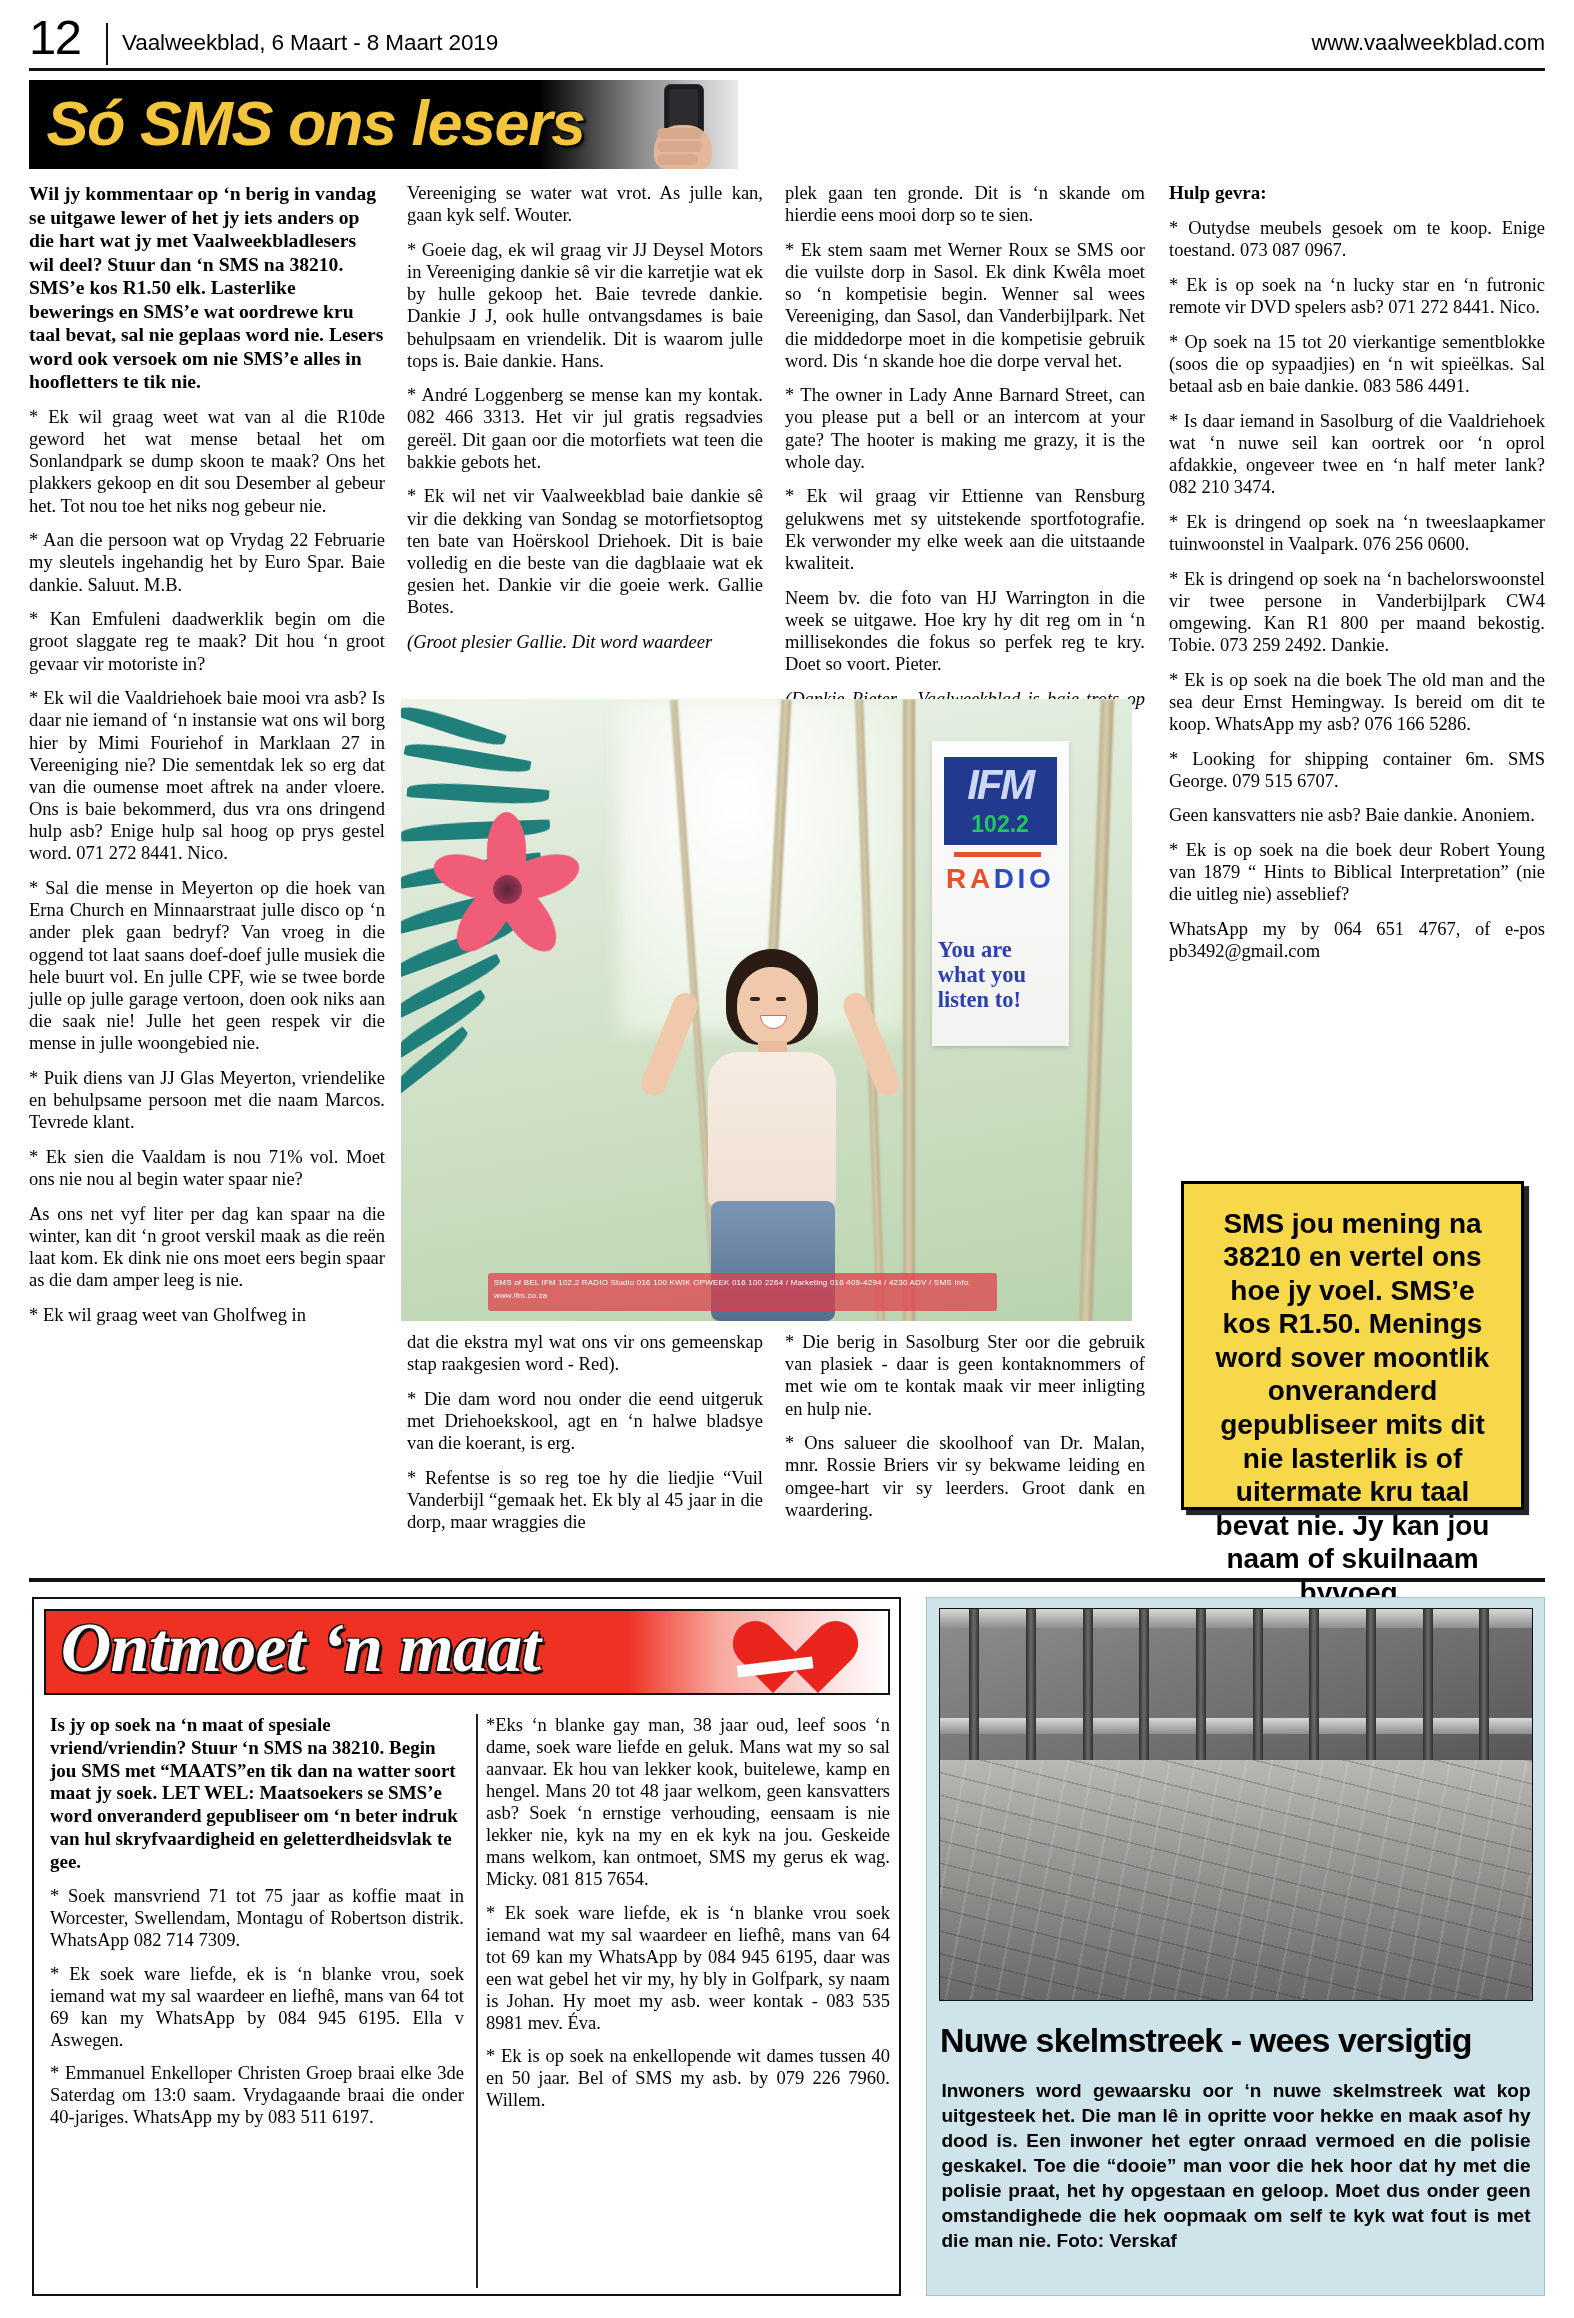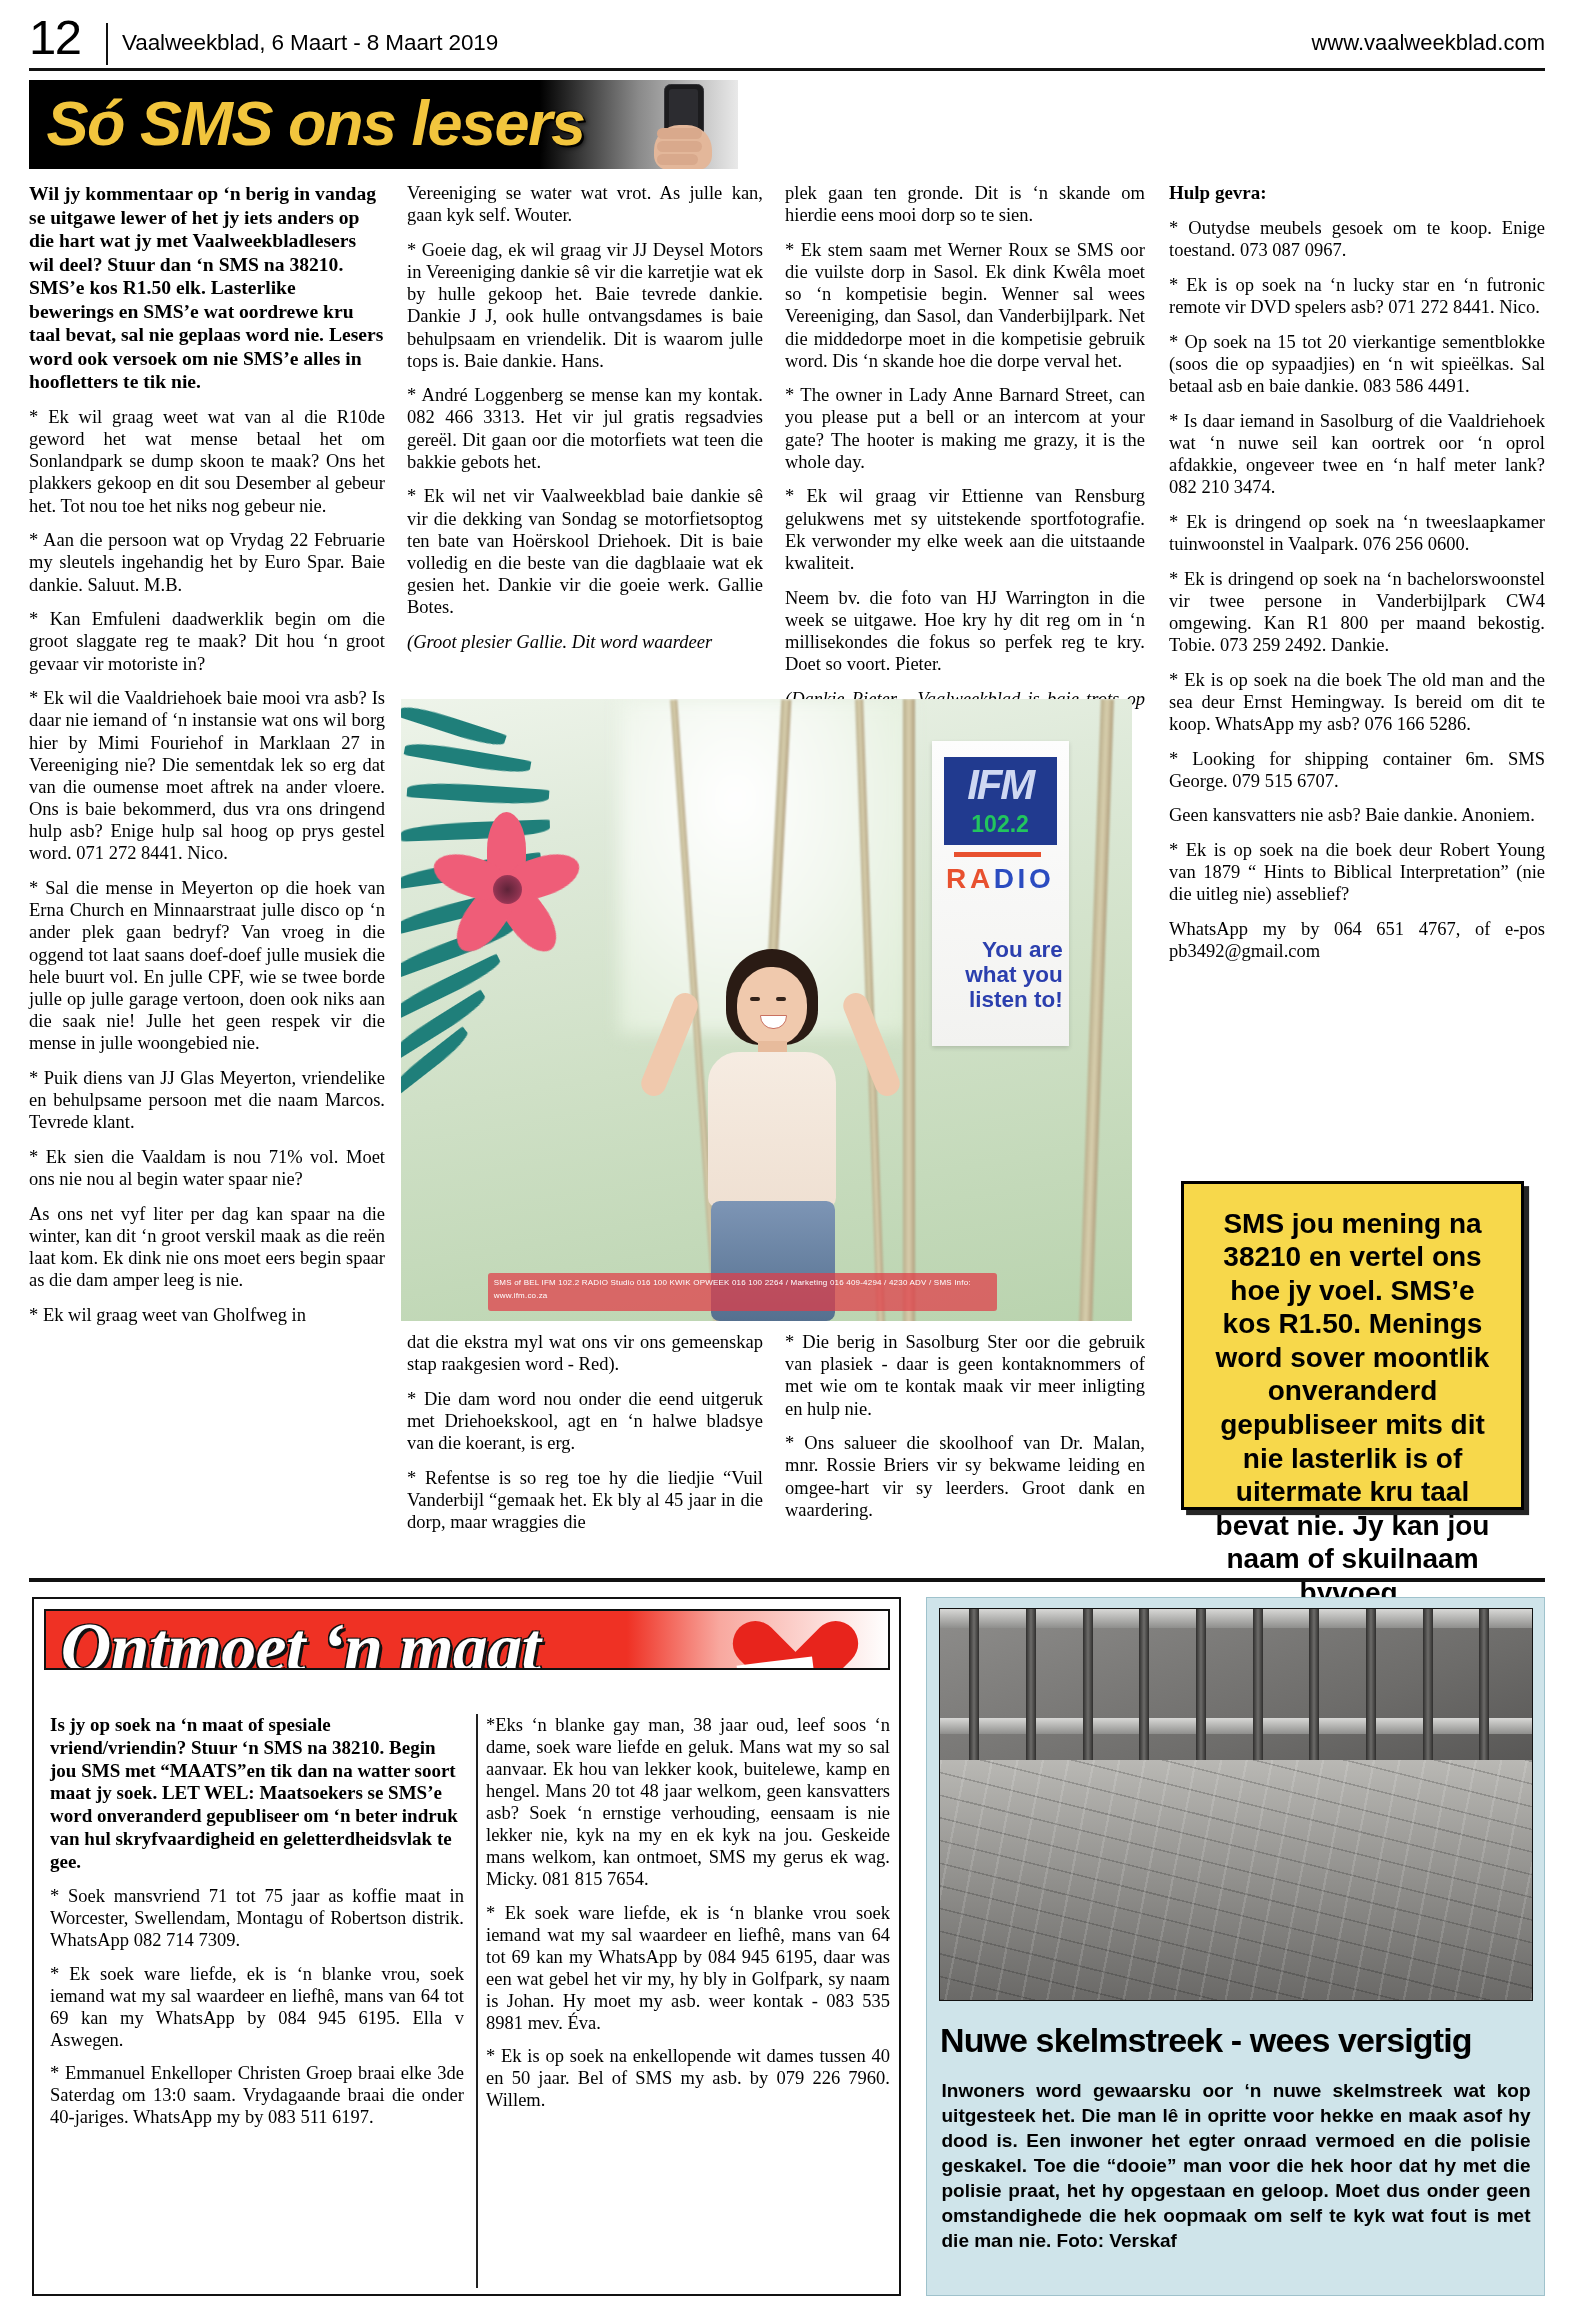--- a/index.html
+++ b/index.html
@@ -73,22 +73,22 @@
   .ifm-logo{position:absolute;left:11.6px;top:16px;width:113px;height:88px;background:#213a8f;}
   .ifm-logo-txt{position:absolute;left:0;top:4.4px;width:113px;text-align:center;
      color:#cfd8f2;font-family:"Liberation Sans",sans-serif;font-weight:700;font-size:42px;
      font-style:italic;letter-spacing:-2.2px;}
   .ifm-freq{position:absolute;left:0;top:54px;width:113px;text-align:center;color:#22c55e;
      font-family:"Liberation Sans",sans-serif;font-weight:700;font-size:23px;}
   .ifm-underline{position:absolute;left:22px;top:111px;width:87px;height:5.1px;background:#e8512f;}
   .ifm-radio{position:absolute;left:8.7px;top:122px;width:119px;text-align:center;
      font-family:"Liberation Sans",sans-serif;font-weight:700;font-size:28px;letter-spacing:3.6px;}
   .ifm-radio .r1{color:#e8512f;} .ifm-radio .r2{color:#2b4cc0;text-align:right;}
-  .ifm-tag{position:absolute;left:5.8px;top:196px;width:125px;text-align:right;
-     color:#2b3fae;font-family:Liberation Sans, sans-serif;font-weight:700;font-size:22.5px;line-height:1.12;}
+  .ifm-tag{position:absolute;left:5.8px;top:196px;width:125px;text-align:left;
+     color:#2b3fae;font-family:Liberation Serif, serif;font-weight:700;font-size:22.5px;line-height:1.12;}
   .ad-person{position:absolute;left:214px;top:240px;width:313px;height:382px;}
   .p-hair{position:absolute;left:111px;top:10.2px;width:92px;height:96px;border-radius:58% 58% 42% 42%;background:#2a1b14;}
   .p-face{position:absolute;left:122px;top:28px;width:70px;height:79px;border-radius:48%;background:#f0c9ad;}
   .p-eye{position:absolute;width:9.5px;height:4.4px;background:#33231b;border-radius:2.2px;}
   .p-mouth{position:absolute;left:145px;top:76px;width:25px;height:12.4px;background:#fff;
      border-radius:0 0 13px 13px;border:1.5px solid #c9705f;}
   .p-neck{position:absolute;left:143px;top:102px;width:29px;height:19px;background:#e7bb9c;}
   .p-body{position:absolute;left:93px;top:113px;width:128px;height:156px;
      background:linear-gradient(180deg,#f6ece2,#efe0d2);border-radius:30.5px 30.5px 10.2px 10.2px;}
   .p-armL{position:absolute;left:42px;top:51px;width:25px;height:109px;background:#f0c9ad;
@@ -108,21 +108,21 @@
      box-shadow:5.1px 5.1px 0 rgba(0,0,0,.85);}
   .yellowbox p{margin:8px;padding:14.5px 13px;text-align:center;
      font-family:"Liberation Sans",sans-serif;font-weight:700;font-size:28px;line-height:1.2;}
 
   
   .div-rule{position:absolute;left:29px;top:1578px;width:1516px;height:4.4px;background:#111;}
 
   
   .maat-frame{position:absolute;left:32px;top:1597px;width:869px;height:699px;
      border:2.2px solid #111;box-sizing:border-box;background:#fff;}
-  .maat-banner{position:absolute;left:10.2px;top:10.2px;width:846px;height:61px;
+  .maat-banner{position:absolute;left:10.2px;top:10.2px;width:846px;height:86px;
      background:linear-gradient(90deg,#ef3124 0%,#ef3124 69%,#f8a89f 80%,#fff 100%);
      border:2.2px solid #111;box-sizing:border-box;overflow:hidden;}
   .maat-title{position:absolute;left:14.5px;top:-2.9px;font-family:"Liberation Serif",serif;
      font-style:italic;font-weight:700;font-size:70px;color:#fff;letter-spacing:-0.7px;
      text-shadow:2.9px 2.9px 0 #111,-1.5px -1.5px 0 #111,1.5px -1.5px 0 #111,-1.5px 1.5px 0 #111;}
   .heart{position:absolute;right:70px;top:11.6px;width:87px;height:77px;}
   .heart:before,.heart:after{content:"";position:absolute;top:0;width:45px;height:70px;
      background:#e8241c;border-radius:23px 23px 0 0;}
   .heart:before{left:42px;transform:rotate(-45deg);transform-origin:0 100%;}
   .heart:after{left:42px;transform:rotate(45deg);transform-origin:100% 100%;}

